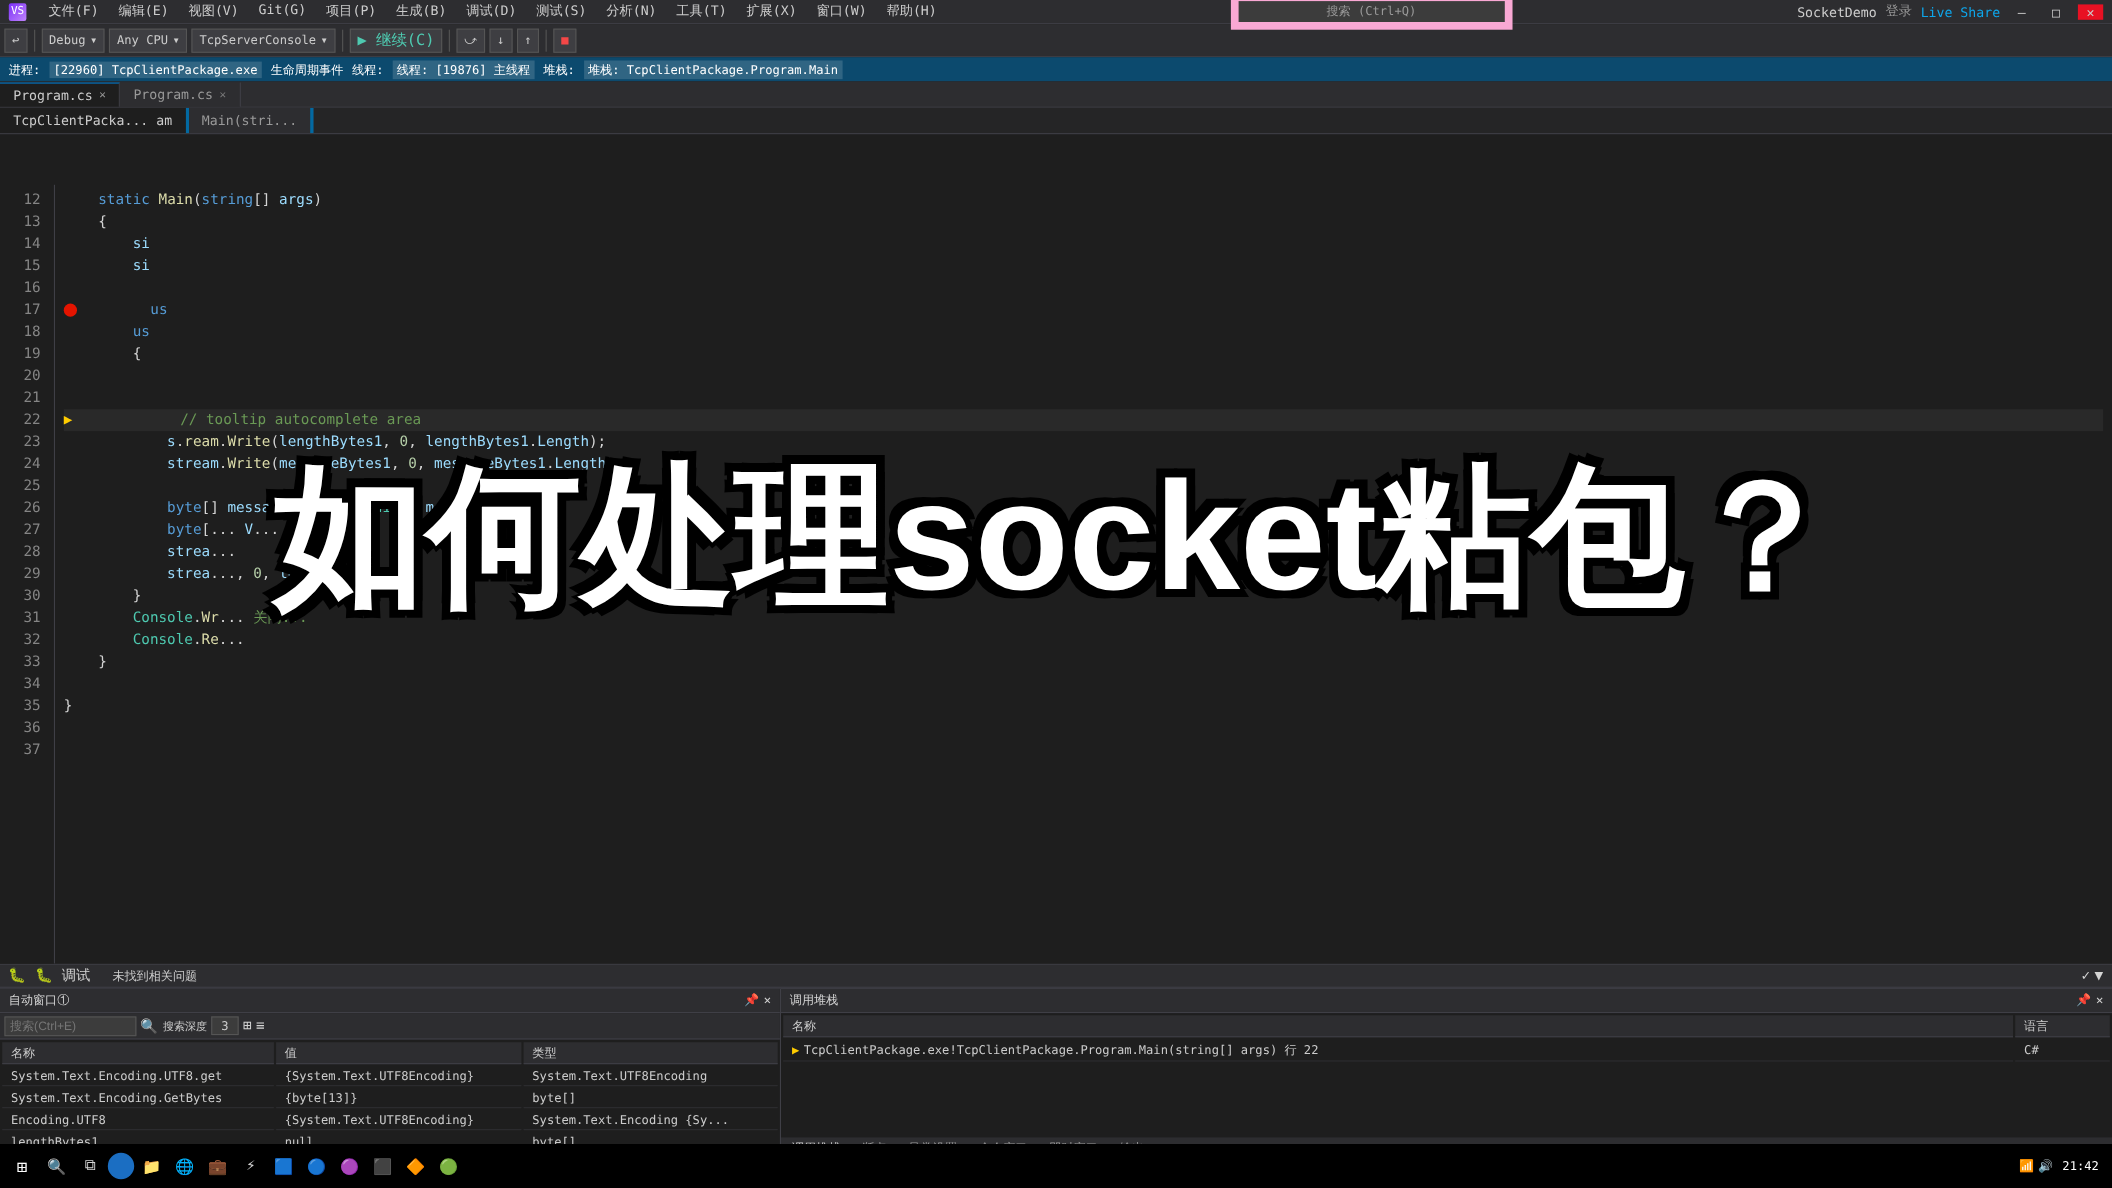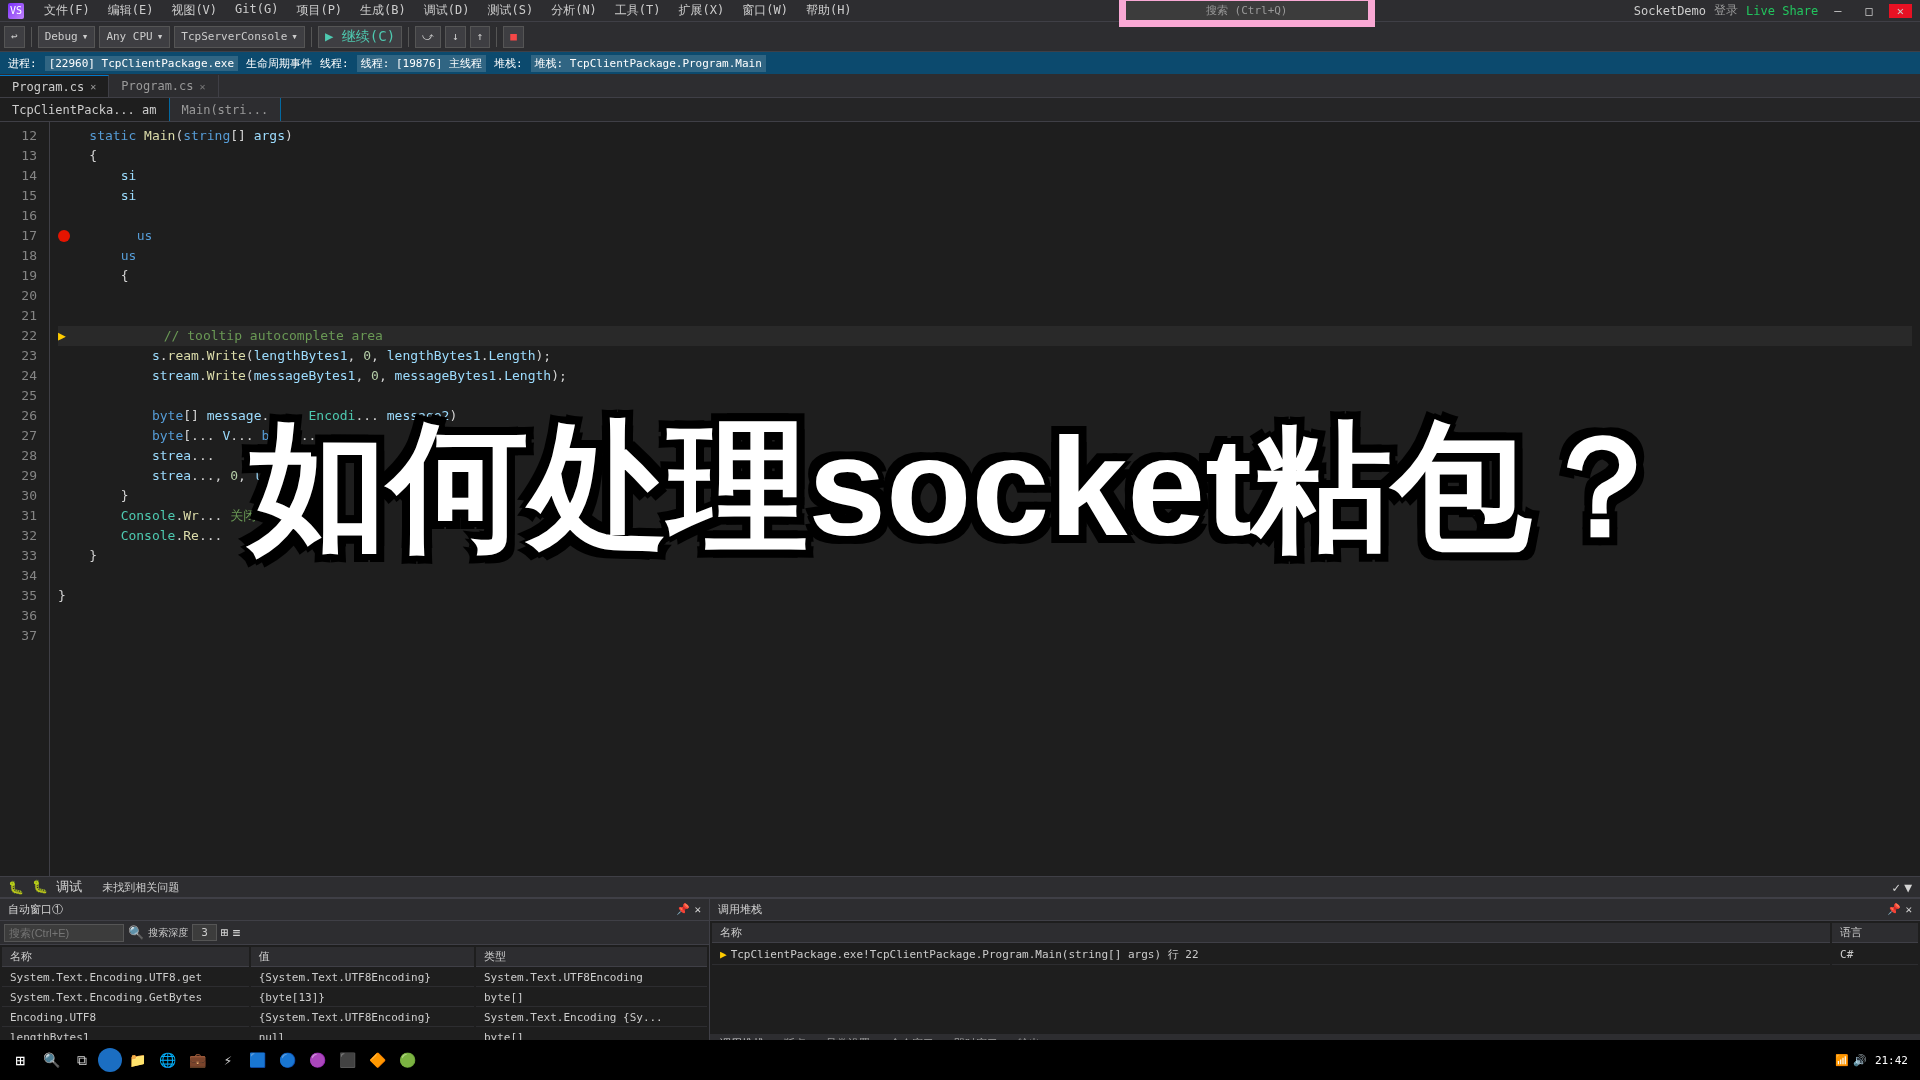--- a/index.html
+++ b/index.html
@@ -152,34 +152,35 @@
       height: 24px;
       background: #252526;
       display: flex;
       border-bottom: 1px solid #3f3f46;
     }
     .editor-tab {
       padding: 0 12px;
       font-size: 12px;
       color: #999;
       background: #2d2d30;
-      border-right: 1px solid #0369a1;
+      border-right: 3px solid #0369a1;
       display: flex;
       align-items: center;
       gap: 6px;
       cursor: pointer;
     }
     .editor-tab.active {
       background: #1e1e1e;
       color: #cccccc;
     }
     .code-container {
       display: flex;
       height: calc(100% - 24px);
       position: relative;
+      margin-top: 46px;
     }
     .line-numbers {
       width: 50px;
       background: #1e1e1e;
       color: #858585;
       text-align: right;
       padding: 4px 8px 4px 0;
       font-size: 13px;
       line-height: 20px;
       user-select: none;
@@ -416,21 +417,21 @@
       <span class="menu-item">窗口(W)</span>
       <span class="menu-item">帮助(H)</span>
     </div>
   </div>
   <div class="title-bar-center">
     <span style="background:#3c3c3c;border:7px solid #f9a8d4;padding:2px 80px;font-size:11px;color:#999;">搜索 (Ctrl+Q)</span>
   </div>
   <div class="title-bar-right">
     <span>SocketDemo</span>
     <span style="color:#999;">登录</span>
-    <span style="color:#22c55e;">Live Share</span>
+    <span style="color:#0ea5e9;">Live Share</span>
     <span style="padding:0 8px;cursor:pointer;">—</span>
     <span style="padding:0 8px;cursor:pointer;">□</span>
     <span style="padding:0 8px;cursor:pointer;background:#e81123;">✕</span>
   </div>
 </div>
 
 <div class="toolbar">
   <div class="toolbar-btn">↩</div>
   <div class="toolbar-sep"></div>
   <div class="toolbar-dropdown">

